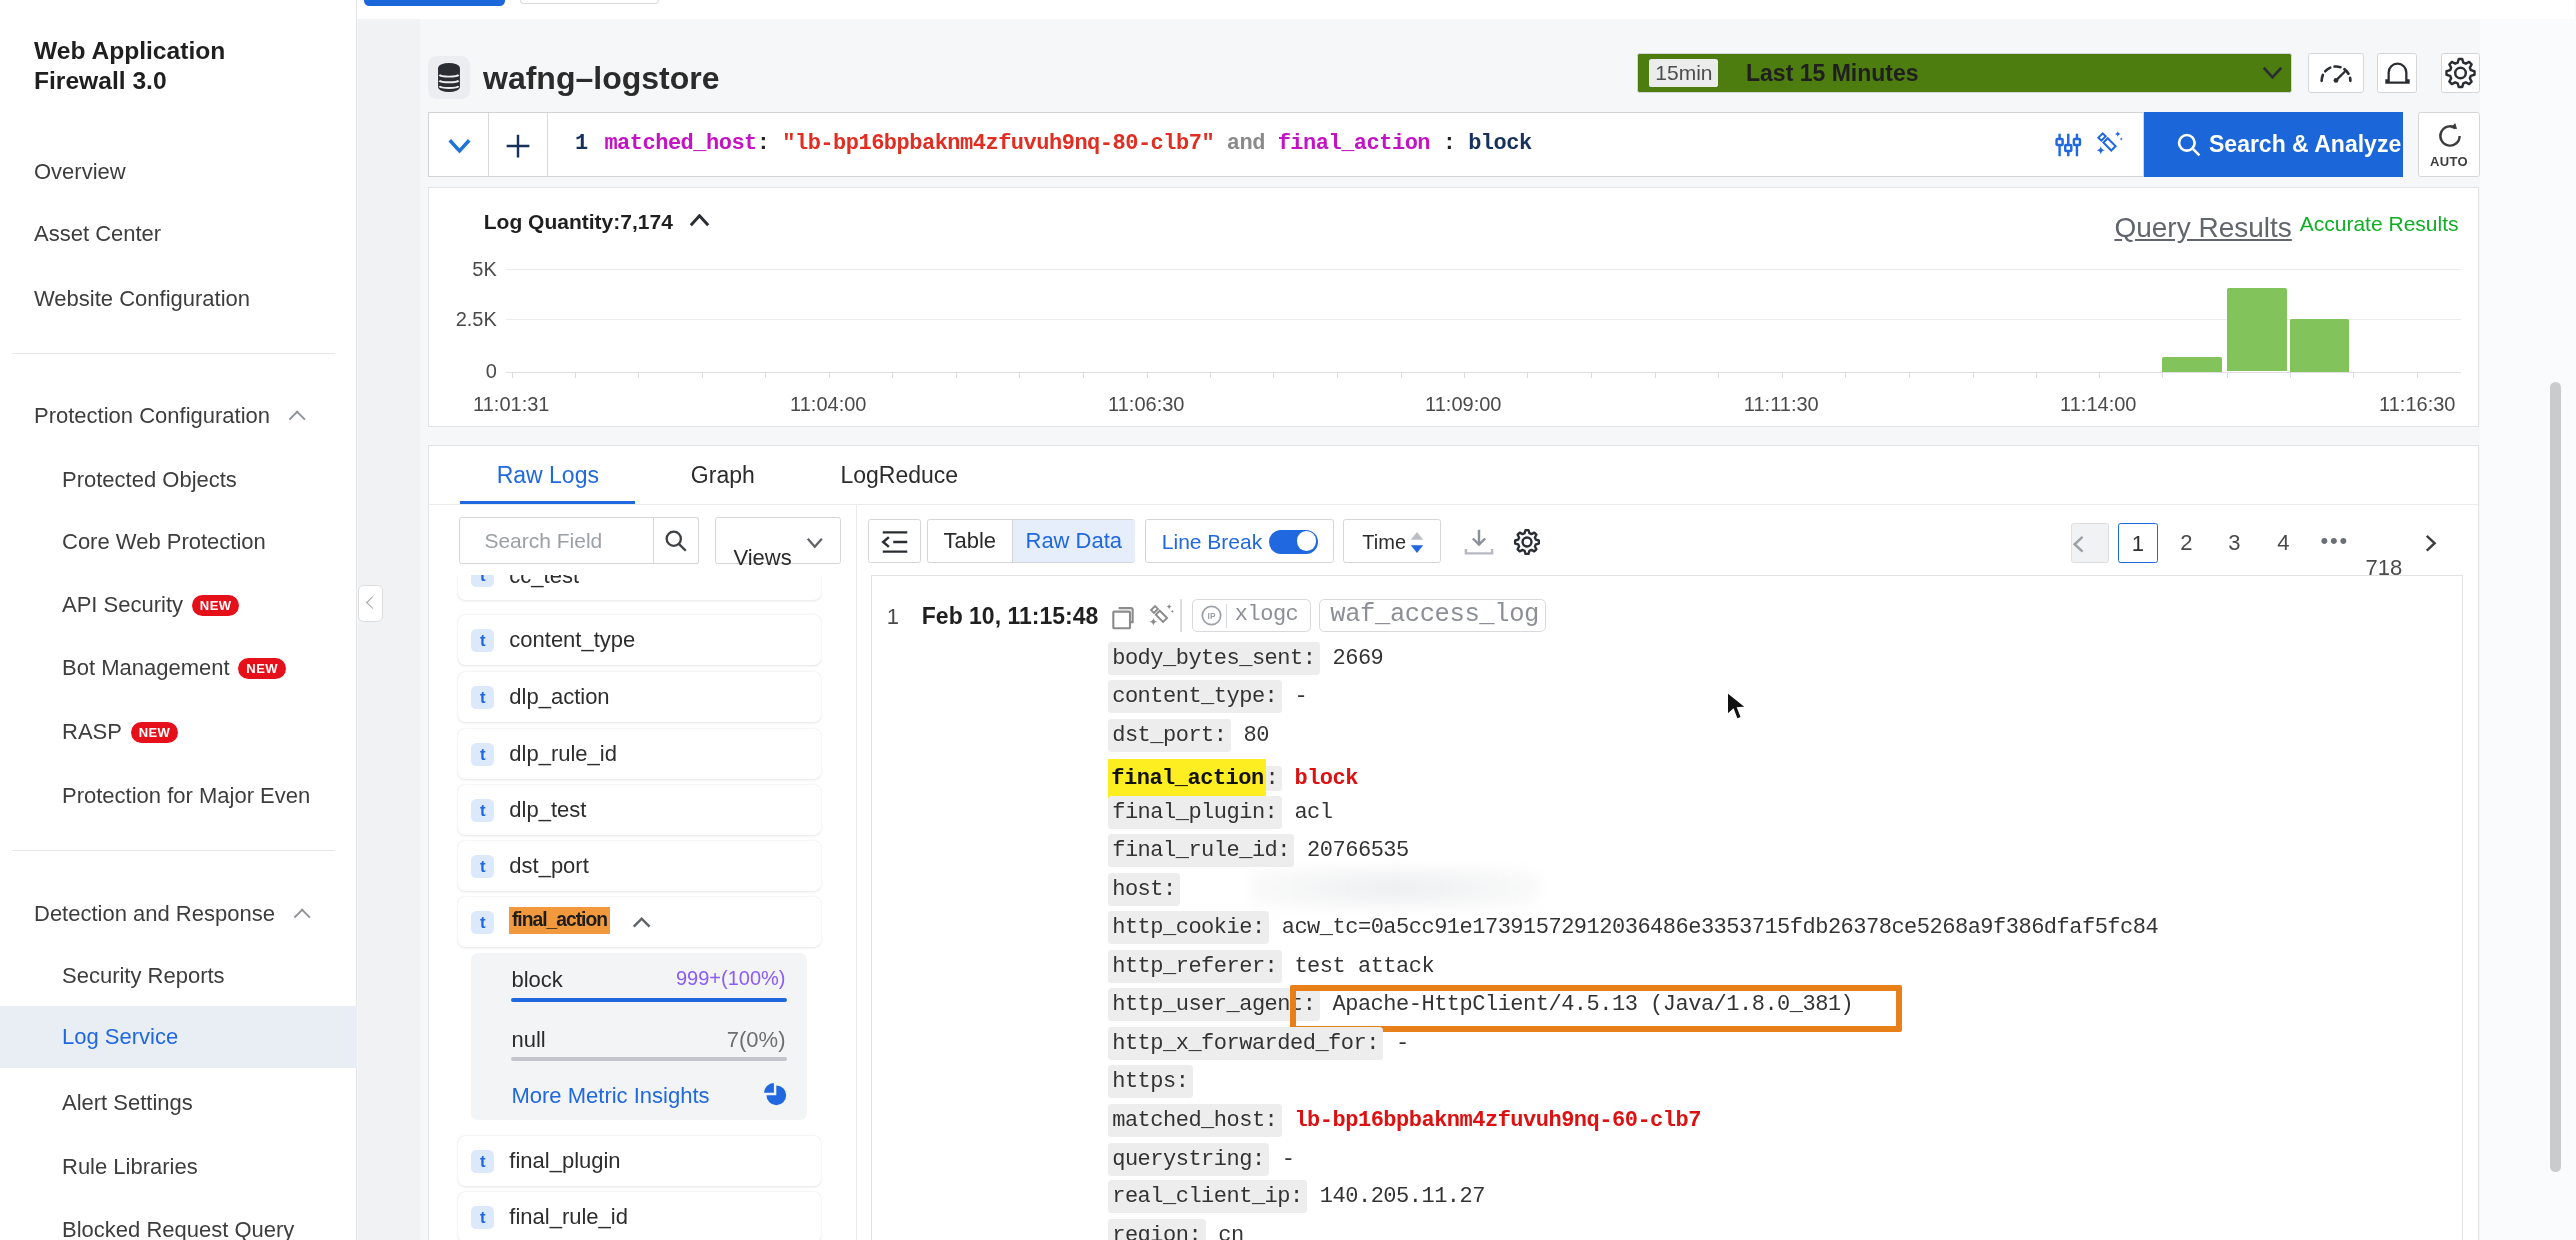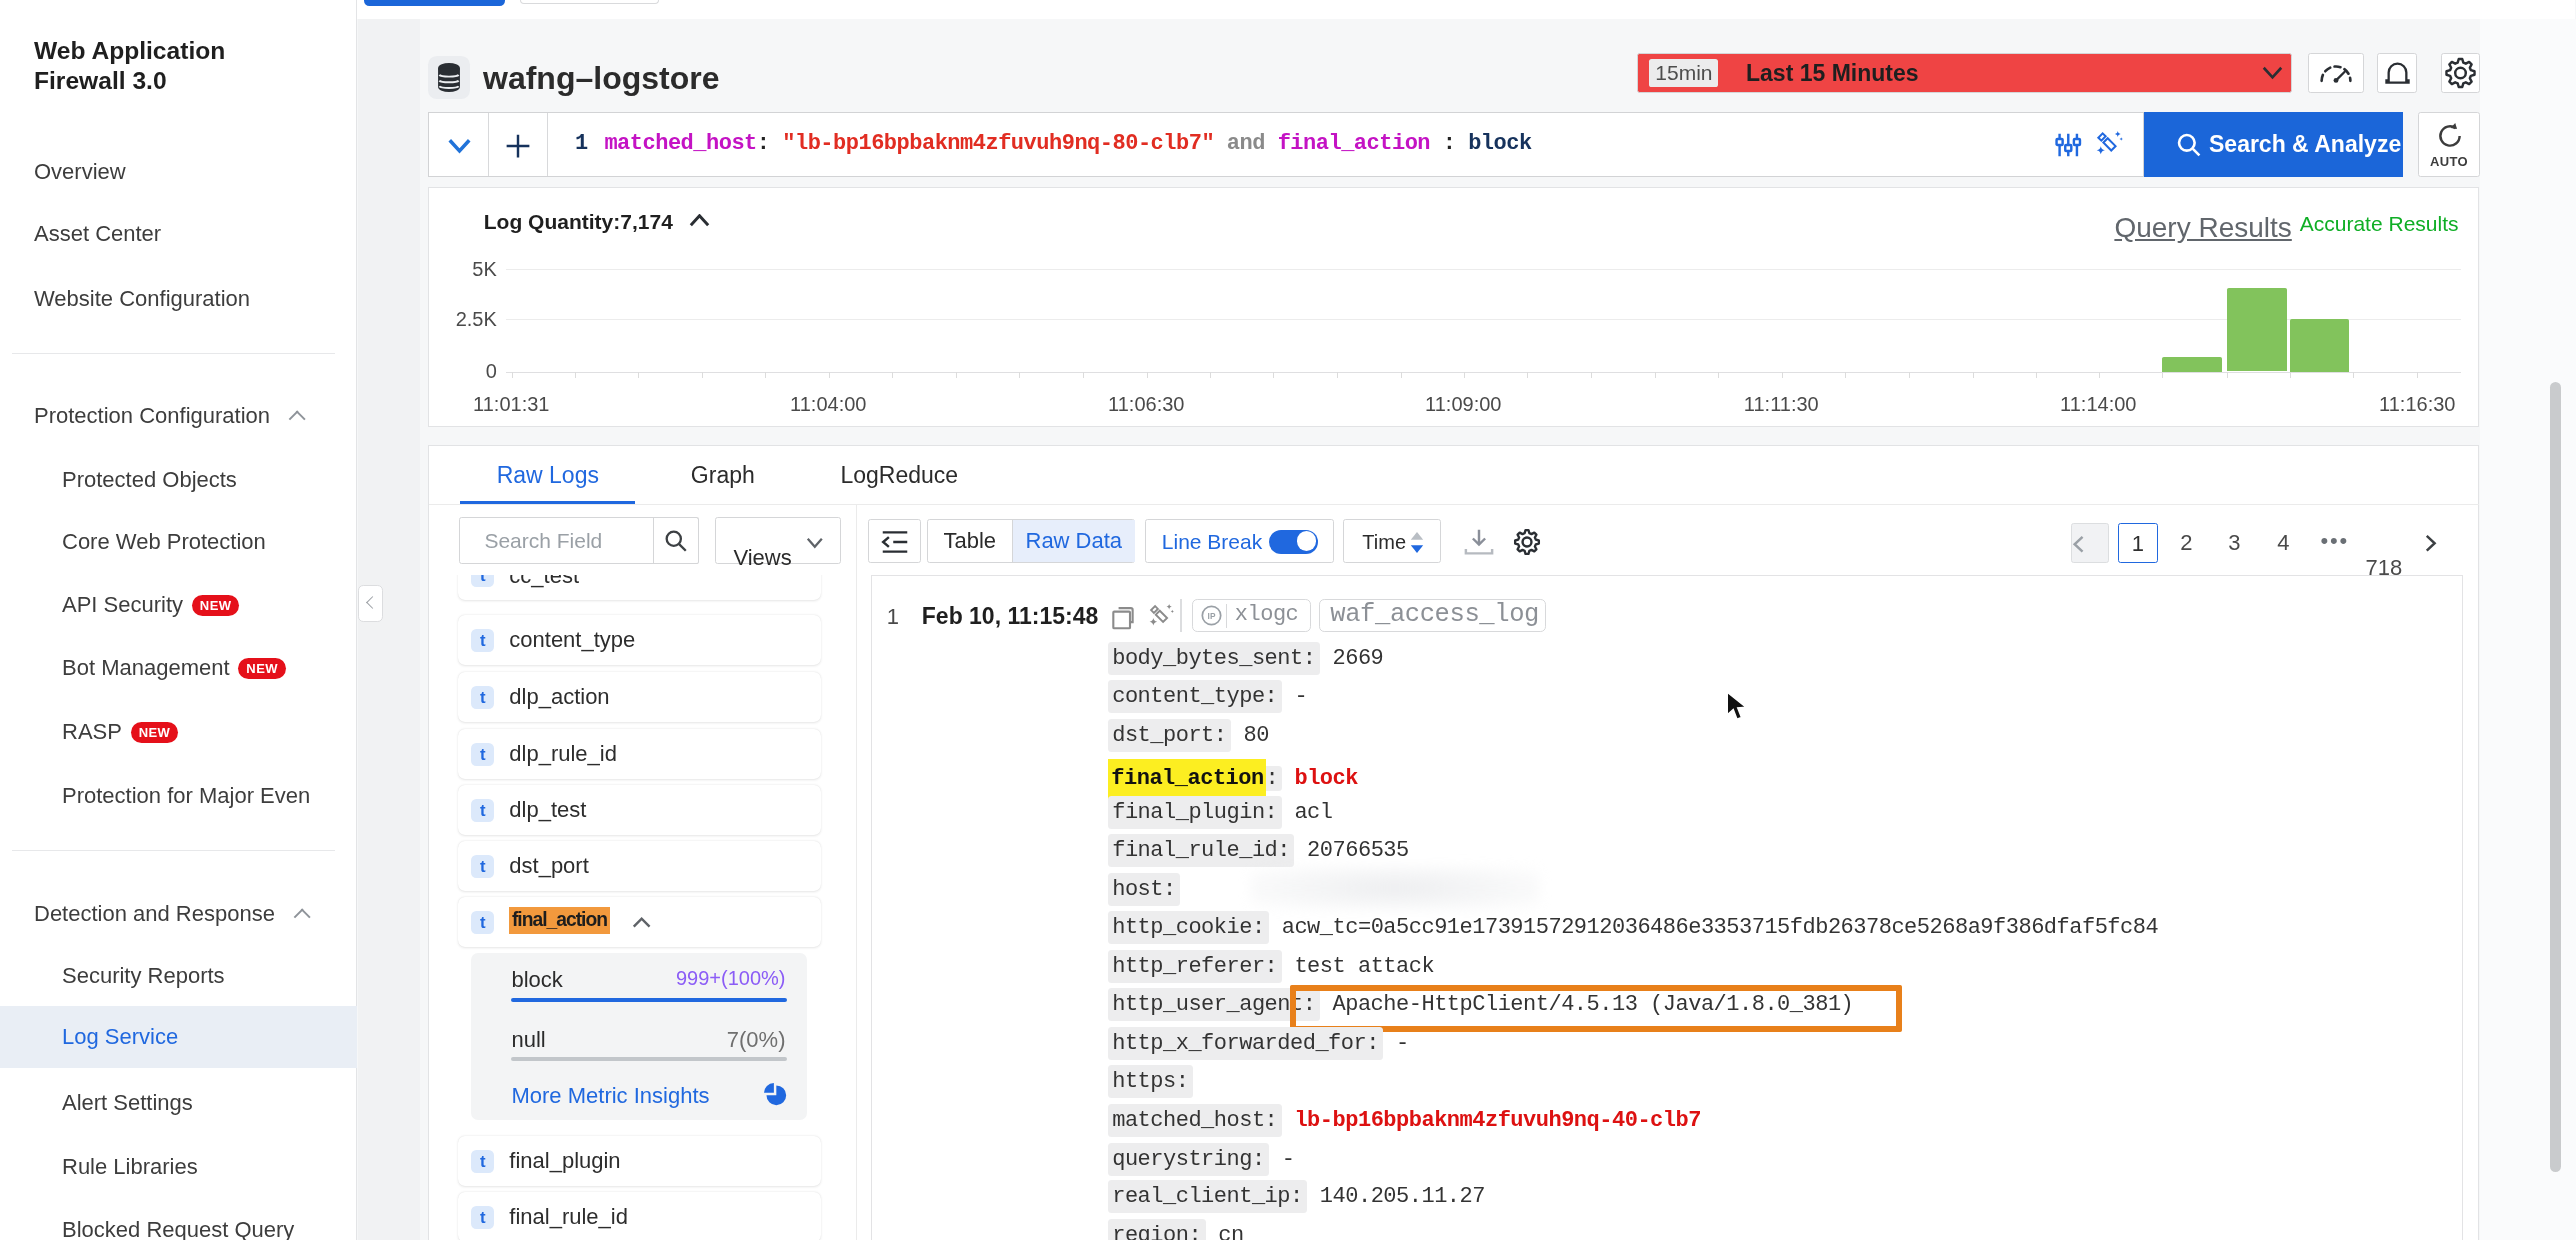--- a/index.html
+++ b/index.html
@@ -19,21 +19,21 @@
 
 #gutter { position:absolute; left:358px; top:18.5px; width:62px; height:1222px; background:#f1f2f3; }
 #collapse { position:absolute; left:0px; top:567px; width:24.6px; height:37px; background:#fff; border:0.9px solid #dcdddf; border-radius:5.3px; }
 #collapse:after { content:""; position:absolute; left:8.8px; top:12.3px; width:8px; height:8px; border-left:1.8px solid #9a9ea3; border-bottom:1.8px solid #9a9ea3; transform:rotate(45deg); }
 
 #main { position:absolute; left:419px; top:0; width:2157px; height:1241px; }
 #topband { position:absolute; left:-62px; top:0; width:2218px; height:18.5px; background:#fff; }
 
 #dbicon { position:absolute; left:8.8px; top:56px; width:42px; height:43px; background:#ebedf0; border-radius:8.8px; }
 #htitle { position:absolute; left:64px; top:60px; font-size:32px; font-weight:bold; color:#2b2b2b; letter-spacing:0px; }
-#timesel { position:absolute; left:1218px; top:53px; width:655px; height:40px; background:#ef4444; border:0.9px solid #d5d6d8; border-radius:2.6px; }
+#timesel { position:absolute; left:1218px; top:53px; width:655px; height:40px; background:#4d7c0f; border:0.9px solid #d5d6d8; border-radius:2.6px; }
 .iconbtn { position:absolute; top:53px; height:40px; background:#fff; border:0.9px solid #d5d6d8; border-radius:2.6px; }
 
 #qbar { position:absolute; left:8.8px; top:112px; width:1716px; height:65px; background:#fff; border:0.9px solid #d2d3d5; display:flex; }
 #qcell1 { width:60px; border-right:0.9px solid #d8d9db; position:relative; }
 #qcell2 { width:59px; border-right:0.9px solid #d8d9db; position:relative; }
 #qtext { position:absolute; left:156px; top:131px; font-family:"Liberation Mono", monospace; font-size:22px; letter-spacing:-0.5px; white-space:pre; color:#16325c; font-weight:bold; }
 #searchbtn { position:absolute; left:1725px; top:112px; width:259px; height:65px; background:#1b66d9; color:#fff; font-size:24px; font-weight:bold; text-align:left; line-height:65px; }
 #autobtn { position:absolute; left:1999px; top:112px; width:62px; height:65px; background:#fff; border:0.9px solid #d5d6d8; border-radius:2.6px; text-align:center; }
 #autobtn .t { position:absolute; left:0; right:0; bottom:7px; font-size:13px; font-weight:bold; color:#3c3c3c; letter-spacing:0.4px; }
 
@@ -414,21 +414,21 @@
       <div class="kvline mono" style="top:221px;"><span class="chip">final_plugin:</span> acl</div>
       <div class="kvline mono" style="top:259px;"><span class="chip">final_rule_id:</span> 20766535</div>
       <div class="kvline mono" style="top:298px;"><span class="chip">host:</span></div>
       <div class="abs" style="left:378px; top:290px; width:290px; height:44px; background:radial-gradient(ellipse at center, rgba(235,236,238,0.9), rgba(255,255,255,0)); filter:blur(5.3px);"></div>
       <div class="kvline mono" style="top:336px;"><span class="chip">http_cookie:</span> acw_tc=0a5cc91e17391572912036486e3353715fdb26378ce5268a9f386dfaf5fc84</div>
       <div class="kvline mono" style="top:375px;"><span class="chip">http_referer:</span> test attack</div>
       <div class="kvline mono" style="top:413px;"><span class="chip">http_user_agent:</span> Apache-HttpClient/4.5.13 (Java/1.8.0_381)</div>
       <div class="abs" style="left:418px; top:409px; width:612px; height:47px; border:6.2px solid #e8801a; border-radius:1.8px;"></div>
       <div class="kvline mono" style="top:452px;"><span class="chip">http_x_forwarded_for:</span> -</div>
       <div class="kvline mono" style="top:490px;"><span class="chip">https:</span></div>
-      <div class="kvline mono" style="top:529px;"><span class="chip">matched_host:</span> <b style="color:#dd1111;">lb-bp16bpbaknm4zfuvuh9nq-40-clb7</b></div>
+      <div class="kvline mono" style="top:529px;"><span class="chip">matched_host:</span> <b style="color:#dd1111;">lb-bp16bpbaknm4zfuvuh9nq-60-clb7</b></div>
       <div class="kvline mono" style="top:568px;"><span class="chip">querystring:</span> -</div>
       <div class="kvline mono" style="top:605px;"><span class="chip">real_client_ip:</span> 140.205.11.27</div>
       <div class="kvline mono" style="top:644px;"><span class="chip">region:</span> cn</div>
     </div>
   </div>
   <svg class="abs" style="left:1306px; top:691px; z-index:9;" width="25.5" height="31" viewBox="0 0 34 40">
       <path d="M3 1l0 30 8-7 5 13 6-2.5-5-12.5 11-1z" fill="#111" stroke="#fff" stroke-width="2"></path>
     </svg>
 </div>
 <div id="rgutter">

